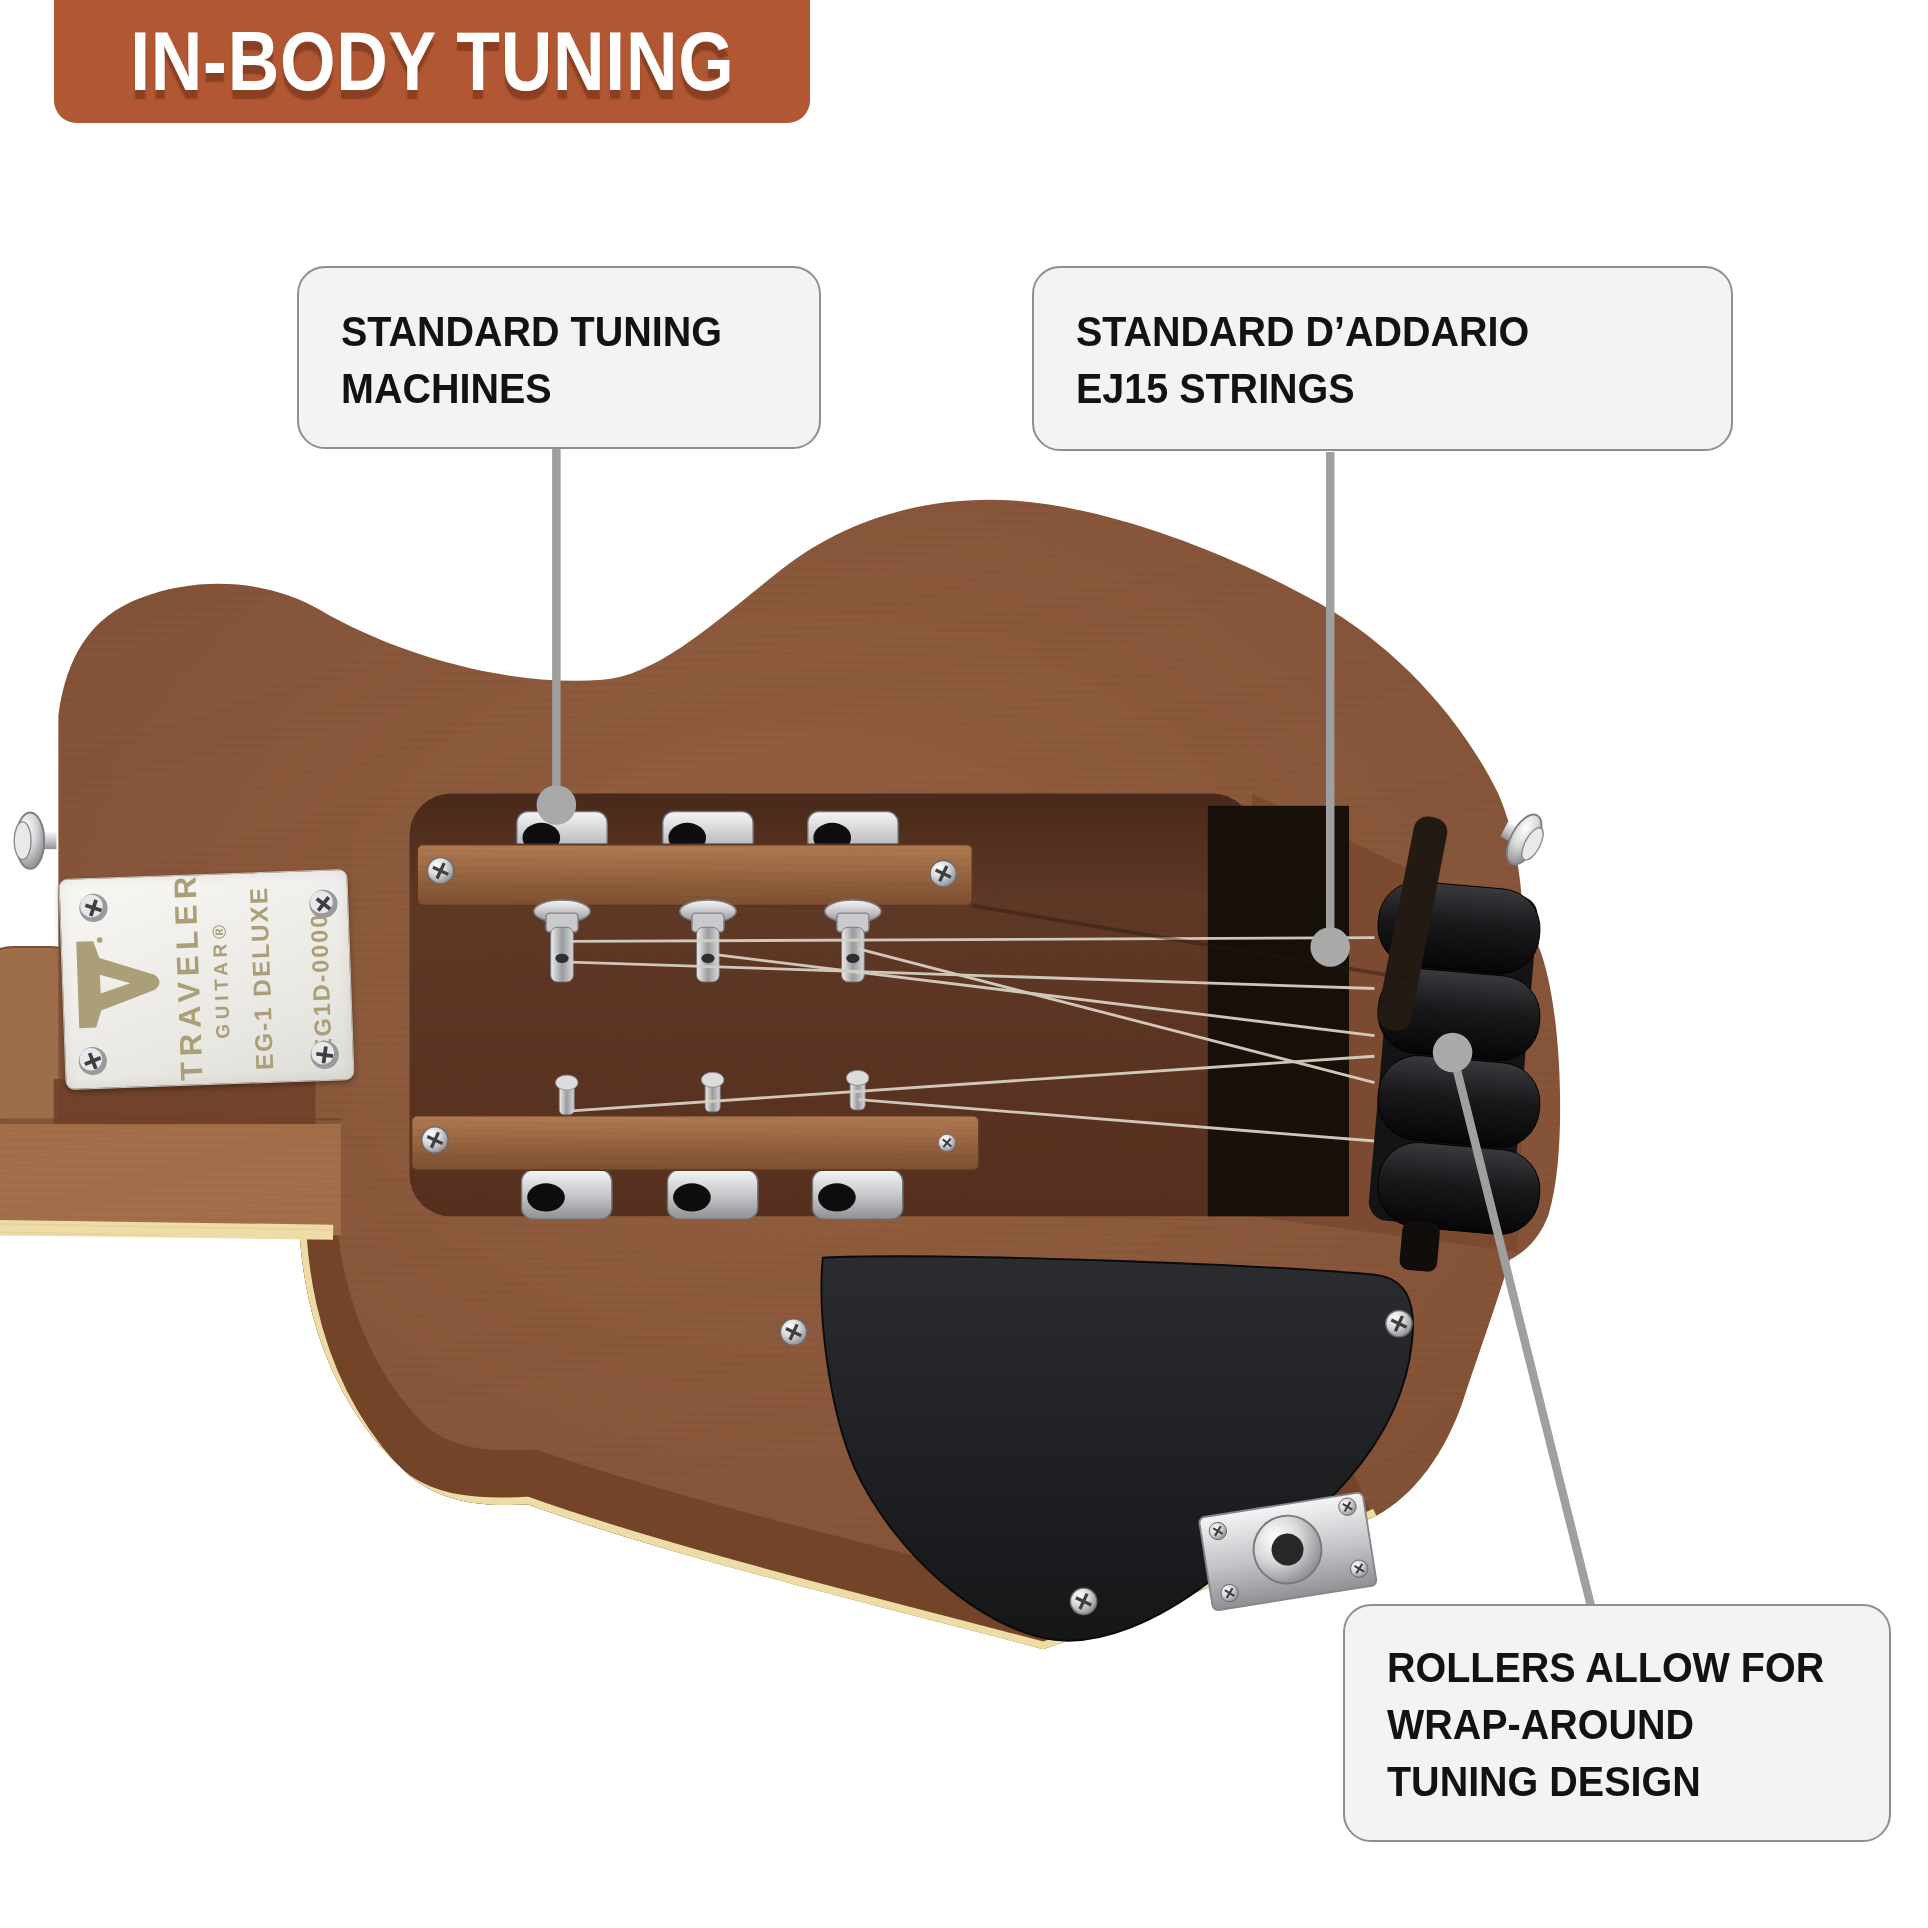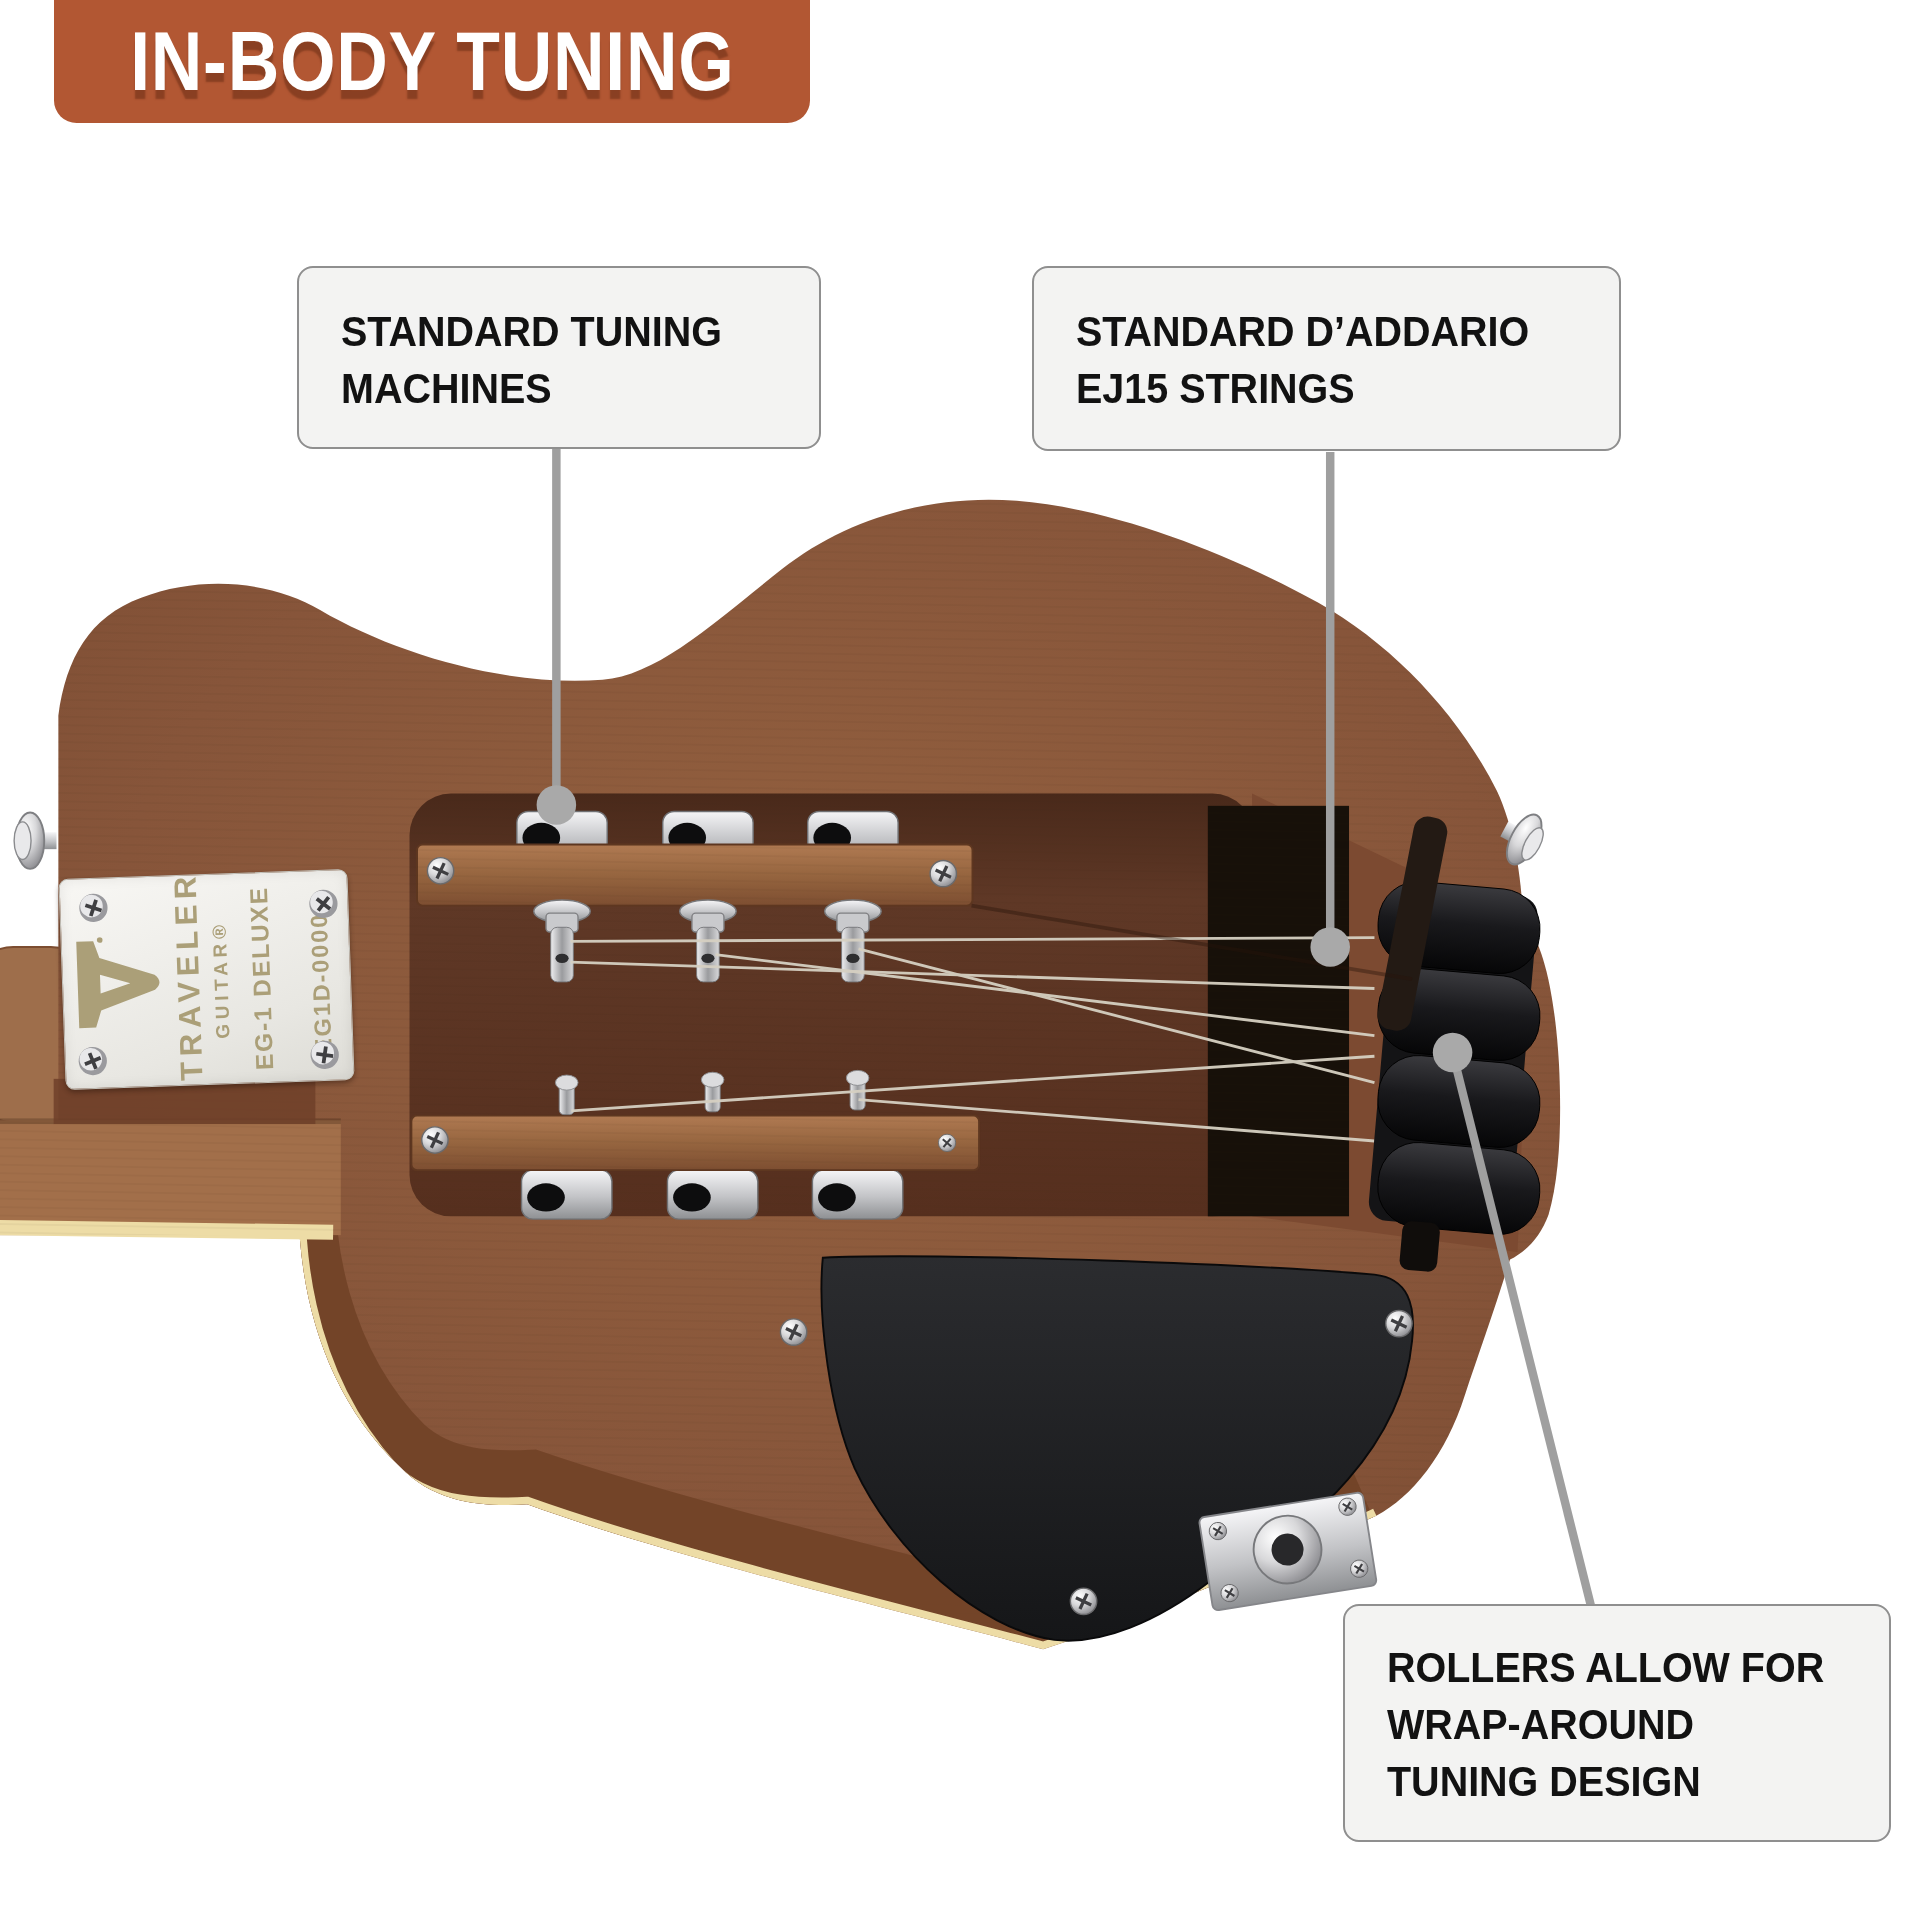--- a/index.html
+++ b/index.html
@@ -15,29 +15,29 @@
     display:flex;align-items:center;justify-content:center;
   }
   .header .title{
     color:#ffffff;font-size:83px;font-weight:bold;letter-spacing:0.9px;
     transform:scaleX(0.86);transform-origin:center;
     text-shadow:0 8.5px 1.9px rgba(104,44,20,0.55);
     white-space:nowrap;
   }
   
   .callout{
-    position:absolute;background:#f3f3f2;border:2.8px solid #8f8f8f;border-radius:16px;
+    position:absolute;background:#f3f3f2;border:2.8px solid #8f8f8f;border-radius:28px;
     z-index:5;box-sizing:border-box;color:#121212;
   }
   .callout .line{
     font-size:42px;font-weight:bold;line-height:57px;white-space:nowrap;
     transform:scaleX(0.94);transform-origin:left;
   }
   #callout-1{left:297px;top:266px;width:524px;height:183px;padding:35px 0 0 42px;}
-  #callout-2{left:1032px;top:266px;width:589px;height:185px;padding:35px 0 13px 42px;}
+  #callout-2{left:1032px;top:266px;width:701px;height:185px;padding:35px 0 13px 42px;}
   #callout-3{left:1343px;top:1604px;width:548px;height:238px;padding:33px 0 0 42px;}
   
   .plate{
     position:absolute;left:62px;top:874px;width:289px;height:211px;z-index:4;
     background:linear-gradient(160deg,#f8f7f4,#e8e7e2 70%,#dddcd6);
     border:1.9px solid #c2c1ba;border-radius:9.4px;
     box-shadow:0 2.8px 5.6px rgba(40,20,10,0.45), inset 0 0 13px rgba(0,0,0,0.08);
     transform:rotate(-2deg);box-sizing:border-box;
   }
   .plate .col{

